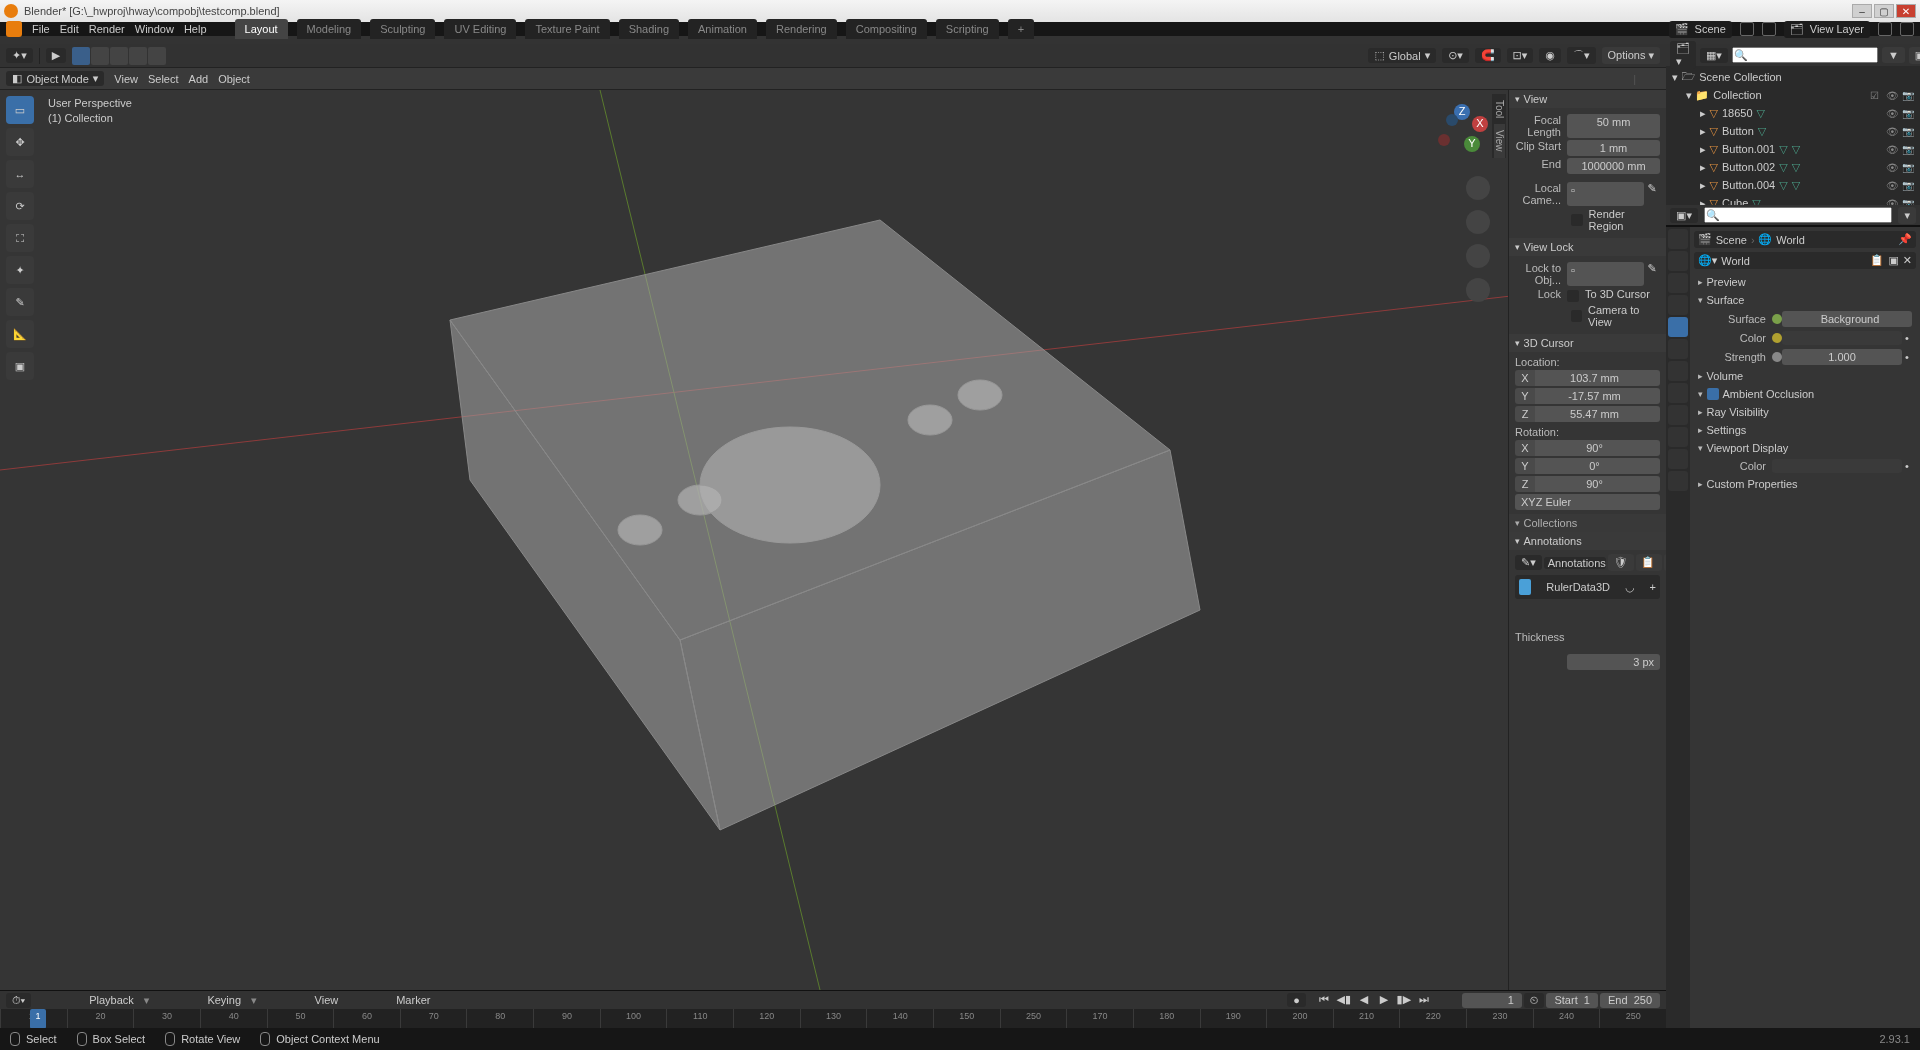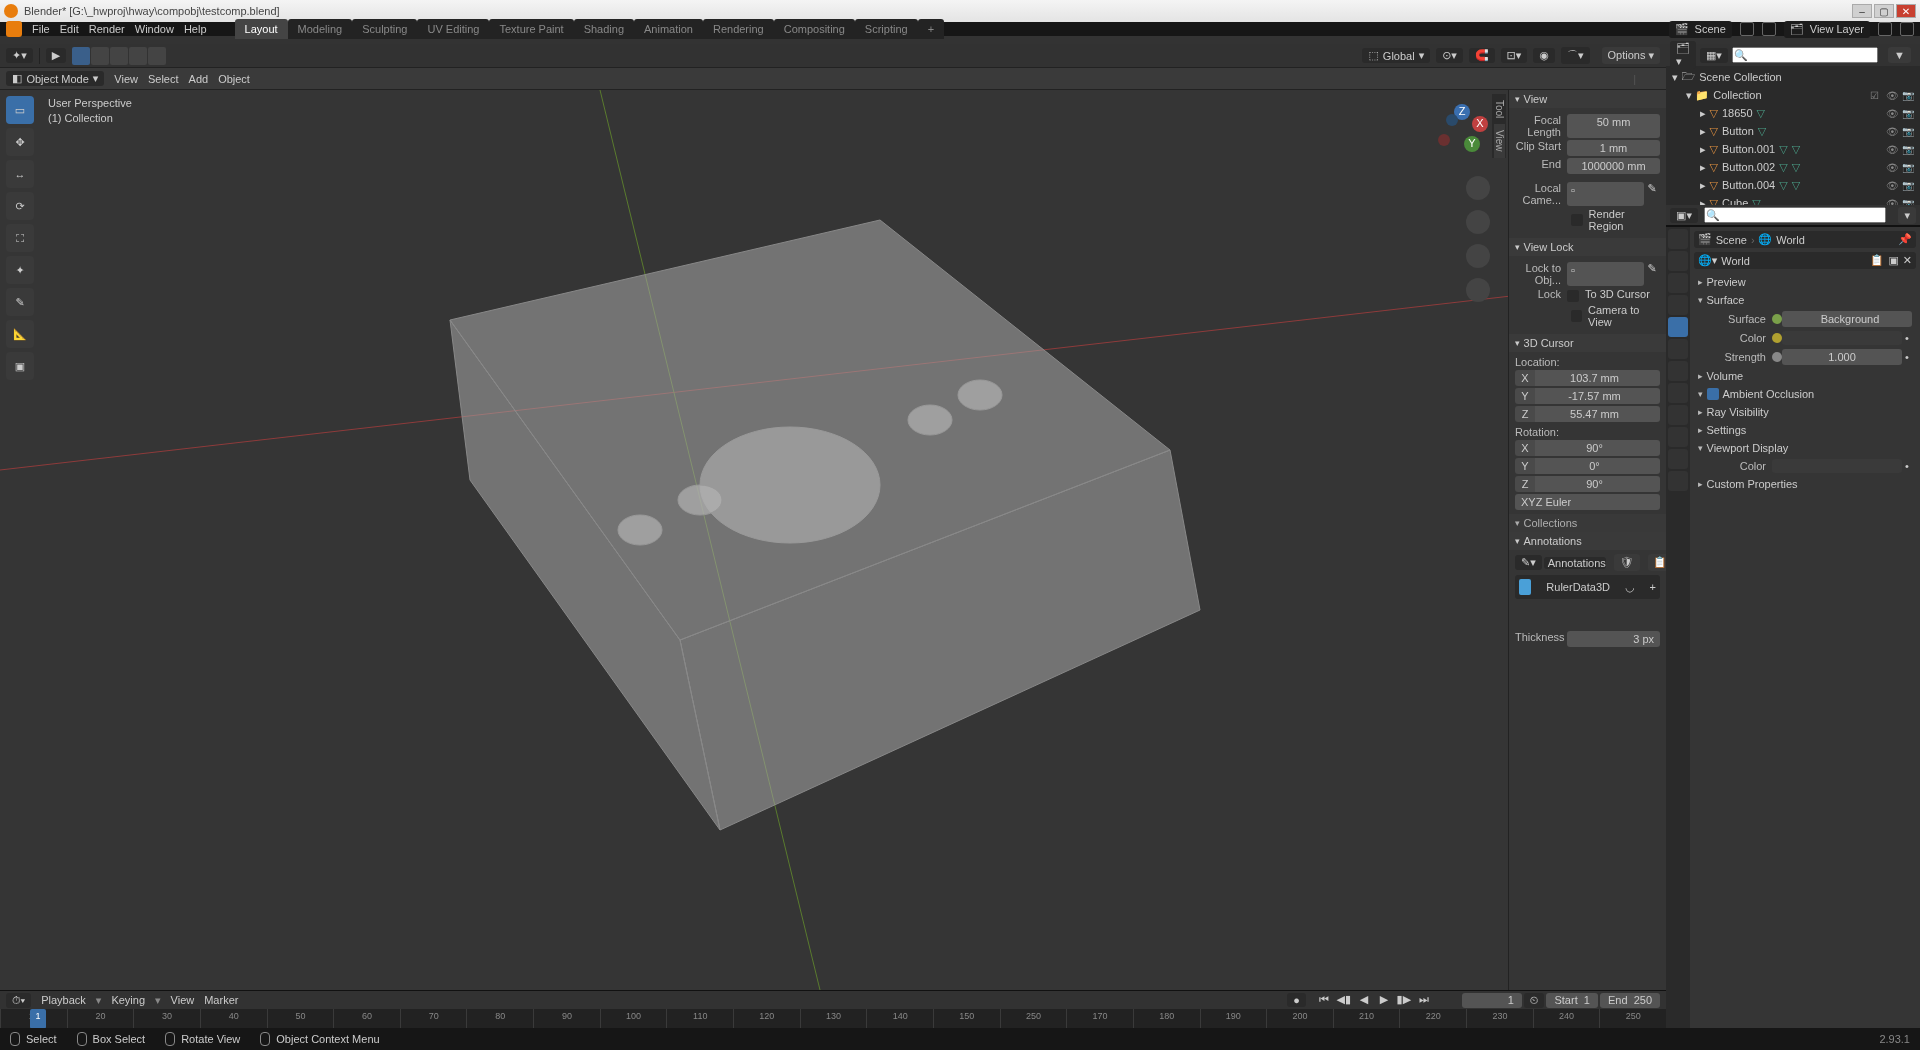--- a/index.html
+++ b/index.html
@@ -1,32 +1,32 @@
 <!DOCTYPE html>
 <html><head>
 <meta charset="utf-8">
 <style>
 * { margin:0; padding:0; box-sizing:border-box; font-family:"Segoe UI",Arial,sans-serif; font-size:11px; color:#ccc; user-select:none; }
 body { width:1920px; height:1050px; background:#333; overflow:hidden; position:relative; }
 .row { display:flex; align-items:center; }
-.btn { background:#3a3a3a; border-radius:3px; padding:2px 6px; cursor:pointer;margin-left:6px; }
+.btn { background:#3a3a3a; border-radius:3px; padding:2px 6px; cursor:pointer; }
 
 
 .titlebar { height:22px; background:linear-gradient(#f4f4f4,#e4e4e4); display:flex; align-items:center; padding:0 4px; }
 .titlebar .logo { width:14px; height:14px; border-radius:50%; background:#e87d0d; margin-right:6px; }
 .titlebar .t { color:#444; font-size:11px; }
 .titlebar .winbtns { margin-left:auto; display:flex; gap:2px; }
 .titlebar .wb { width:20px; height:14px; background:#d0d0d0; border:1px solid #aaa; display:flex; align-items:center; justify-content:center; color:#333; font-size:10px; cursor:pointer; }
 .titlebar .wb.close { background:#c84030; color:#fff; }
 
 
 .menubar { height:14px; background:#161616; display:flex; align-items:center; padding:0 6px; gap:10px;justify-content:space-between; }
 .menubar .blicon { width:16px; height:16px; border-radius:3px; background:#e87d0d; }
 .menubar .m { cursor:pointer; }
-.menubar .tabs { display:flex; margin-left:18px; gap:0; }
+.menubar .tabs { display:flex; margin-left:18px; gap:9px; }
 .menubar .tab { padding:4px 10px; background:#232323; border-radius:3px 3px 0 0; cursor:pointer; color:#888; }
 .menubar .tab.active { background:#444; color:#fff; }
 .menubar .right { margin-left:auto; display:flex; align-items:center; gap:8px; }
 .menubar .right .field { background:#1c1c1c; border-radius:3px; padding:2px 6px; display:flex; align-items:center; gap:6px; }
 .menubar .sq { width:14px; height:14px; border:1px solid #666; border-radius:2px; cursor:pointer; }
 
 
 .vpheader { position:absolute; top:44px; left:0; right:254px; height:24px; background:#323232; display:flex; align-items:center; padding:0 6px; gap:6px; border-bottom:1px solid #222; }
 .vpheader .snap { display:flex; gap:1px; }
 .vpheader .snap div { width:18px; height:18px; background:#444; border-radius:2px; cursor:pointer; }
@@ -51,21 +51,21 @@
 .sidetab span { writing-mode:vertical-rl; padding:6px 0; color:#aaa; cursor:pointer; font-size:10px; }
 
 
 .npanel { position:absolute; right:0; top:0; bottom:0; width:158px; background:#353535; overflow-y:auto; border-left:1px solid #222; }
 .npanel .hdr { background:#3a3a3a; padding:3px 6px; display:flex; align-items:center; gap:4px; cursor:pointer; }
 .npanel .hdr::before { content:"▾"; font-size:9px; color:#ccc; }
 .npanel .body { padding:4px 6px; }
 .valrow { display:flex; margin-top:2px; }
 .valrow .lab { width:52px; text-align:right; padding-right:6px; color:#bbb; }
 .valrow .valfull, .valrow .val { flex:1; background:#545454; border-radius:3px; text-align:center; padding:2px 0; }
-.valrow .val { text-align:right; padding-right:6px; }
+.valrow .val { text-align:right; padding-right:6px;margin-top:23px; }
 .valrow .valk { width:20px; background:#4a4a4a; border-radius:3px 0 0 3px; text-align:center; padding:2px 0; }
 .valrow .valv { flex:1; background:#545454; border-radius:0 3px 3px 0; text-align:center; padding:2px 6px 2px 0; }
 .chkrow { display:flex; align-items:center; gap:6px; padding:2px 0; }
 .chk { width:12px; height:12px; background:#2a2a2a; border-radius:2px; }
 
 
 .rightcol { position:absolute; top:44px; right:0; bottom:0; width:254px; display:flex; flex-direction:column; background:#2a2a2a; }
 .outliner { height:182px; border-bottom:1px solid #111; display:flex; flex-direction:column; }
 .outliner .ohdr { height:22px; background:#323232; display:flex; align-items:center; padding:0 4px; gap:4px; }
 .outliner .srch { flex:1; }
@@ -86,21 +86,21 @@
 .propbody .phdr.open::before { content:"▾"; }
 .propbody .prow { display:flex; align-items:center; padding:2px 4px 2px 18px; }
 .propbody .prow .pl { width:60px; text-align:right; padding-right:6px; color:#bbb; }
 .propbody .prow .pv { flex:1; background:#545454; border-radius:3px; text-align:center; padding:2px 0; }
 .colordot { width:10px; height:10px; border-radius:5px; background:#b0a030; }
 .swatch { flex:1; height:14px; background:#3a3a3a; border-radius:3px; }
 
 
 .timeline { position:absolute; left:0; right:254px; bottom:22px; height:38px; background:#2a2a2a; border-top:1px solid #111; }
 .timeline .thdr { height:18px; background:#323232; display:flex; align-items:center; padding:0 6px; gap:10px; }
-.timeline .thdr .m { cursor:pointer; }
+.timeline .thdr .m { cursor:pointer;margin-left:48px; }
 .timeline .thdr .trans { margin-left:auto; display:flex; gap:4px; }
 .timeline .thdr .tb { width:16px; height:14px; color:#ccc; cursor:pointer; text-align:center; }
 .timeline .thdr .fr { margin-left:20px; display:flex; gap:2px; }
 .timeline .thdr .fn { background:#545454; border-radius:3px; padding:1px 8px; }
 .timeline .ruler { position:relative; height:20px; background:#222; }
 .timeline .ticks { position:absolute; inset:0; display:flex; }
 .timeline .ticks span { flex:1; font-size:9px; color:#888; text-align:center; border-left:1px solid #3a3a3a; padding-top:2px; }
 .timeline .cur { position:absolute; left:30px; top:0; bottom:0; width:16px; background:#3a6fa8; border-radius:2px; color:#fff; text-align:center; font-size:9px; padding-top:2px; }
 
 

